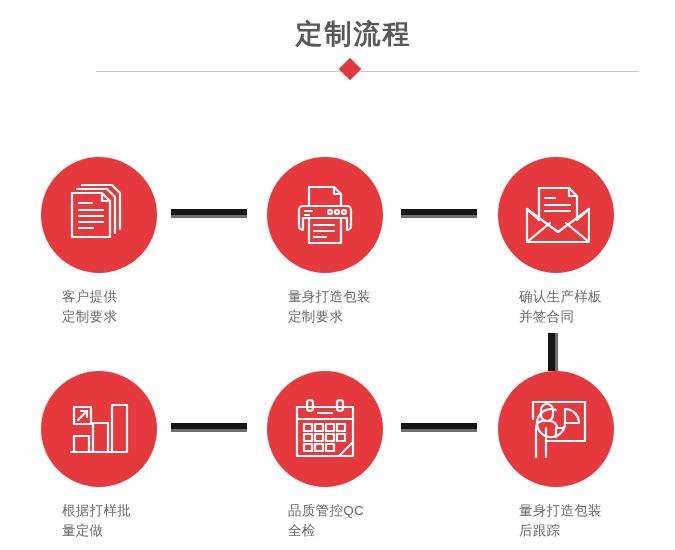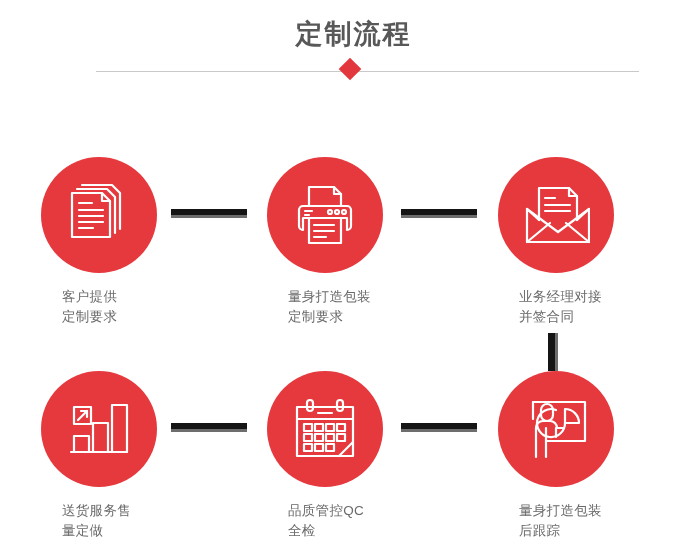--- a/index.html
+++ b/index.html
@@ -236,21 +236,21 @@
           <path d="M23 27 H48"></path>
           <path d="M5 25 V58 H67 V25"></path>
           <path d="M5 25 L17 36"></path>
           <path d="M67 25 L55 36"></path>
           <path d="M5 25 L36 48 L67 25"></path>
           <path d="M5 58 L28 39"></path>
           <path d="M67 58 L44 39"></path>
         </g>
       </svg>
     </div>
-    <div class="node-label">业务经理对接
+    <div class="node-label">确认生产样板
 并签合同</div>
   </div>
 
   <div class="v-conn">
     <div class="vbar-dark"></div>
     <div class="vbar-grey"></div>
   </div>
 
   <div class="node node-r2 node-c1">
     <div class="circle">
@@ -259,21 +259,21 @@
           <path d="M4 54 H60"></path>
           <path d="M7 38 H22 V54 H7 Z"></path>
           <path d="M26 25 H41 V54 H26 Z"></path>
           <path d="M45 7 H60 V54 H45 Z"></path>
           <path d="M7 9 H24 V26 H7 Z"></path>
           <path d="M11 22 L20 13"></path>
           <path d="M14 13 H20 V19"></path>
         </g>
       </svg>
     </div>
-    <div class="node-label">送货服务售
+    <div class="node-label">根据打样批
 量定做</div>
   </div>
 
   <div class="h-conn h-conn-3">
     <div class="bar-dark"></div>
     <div class="bar-grey"></div>
   </div>
 
   <div class="node node-r2 node-c2">
     <div class="circle">

